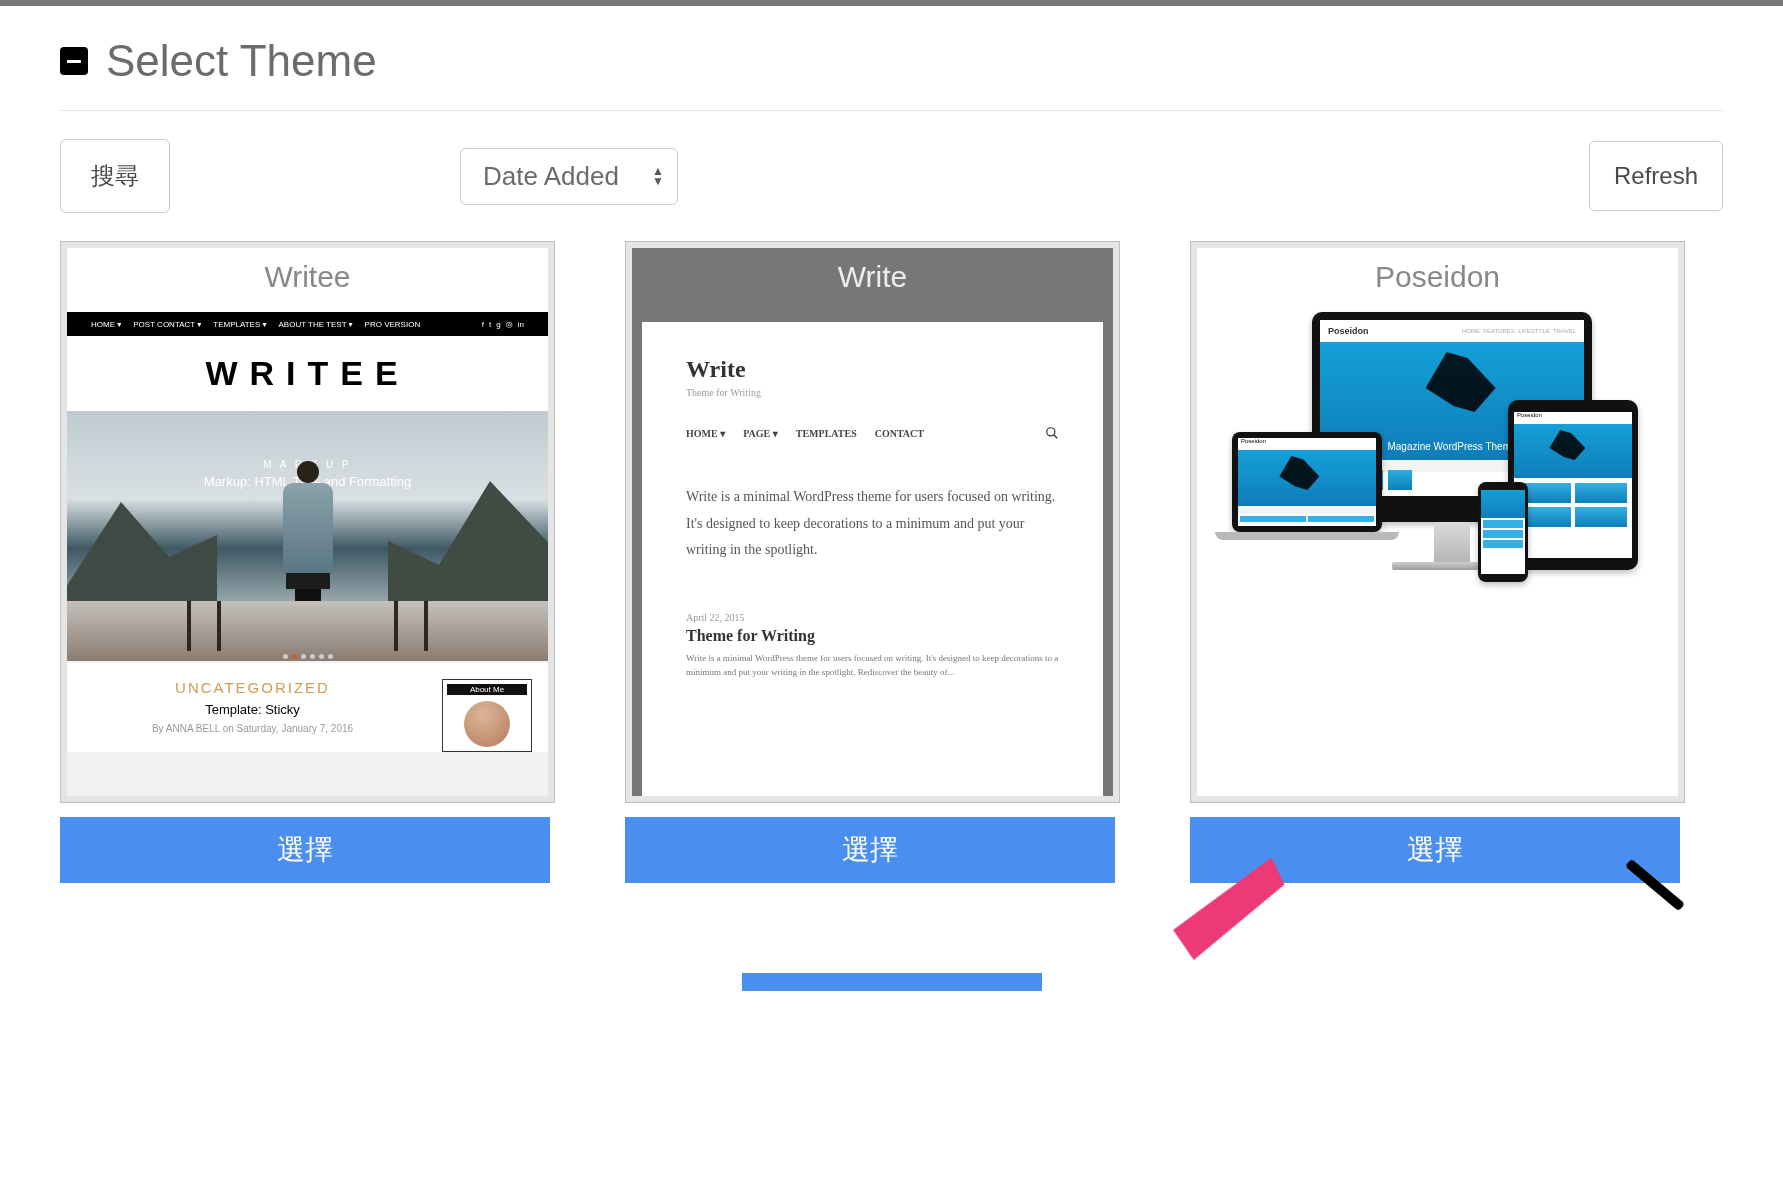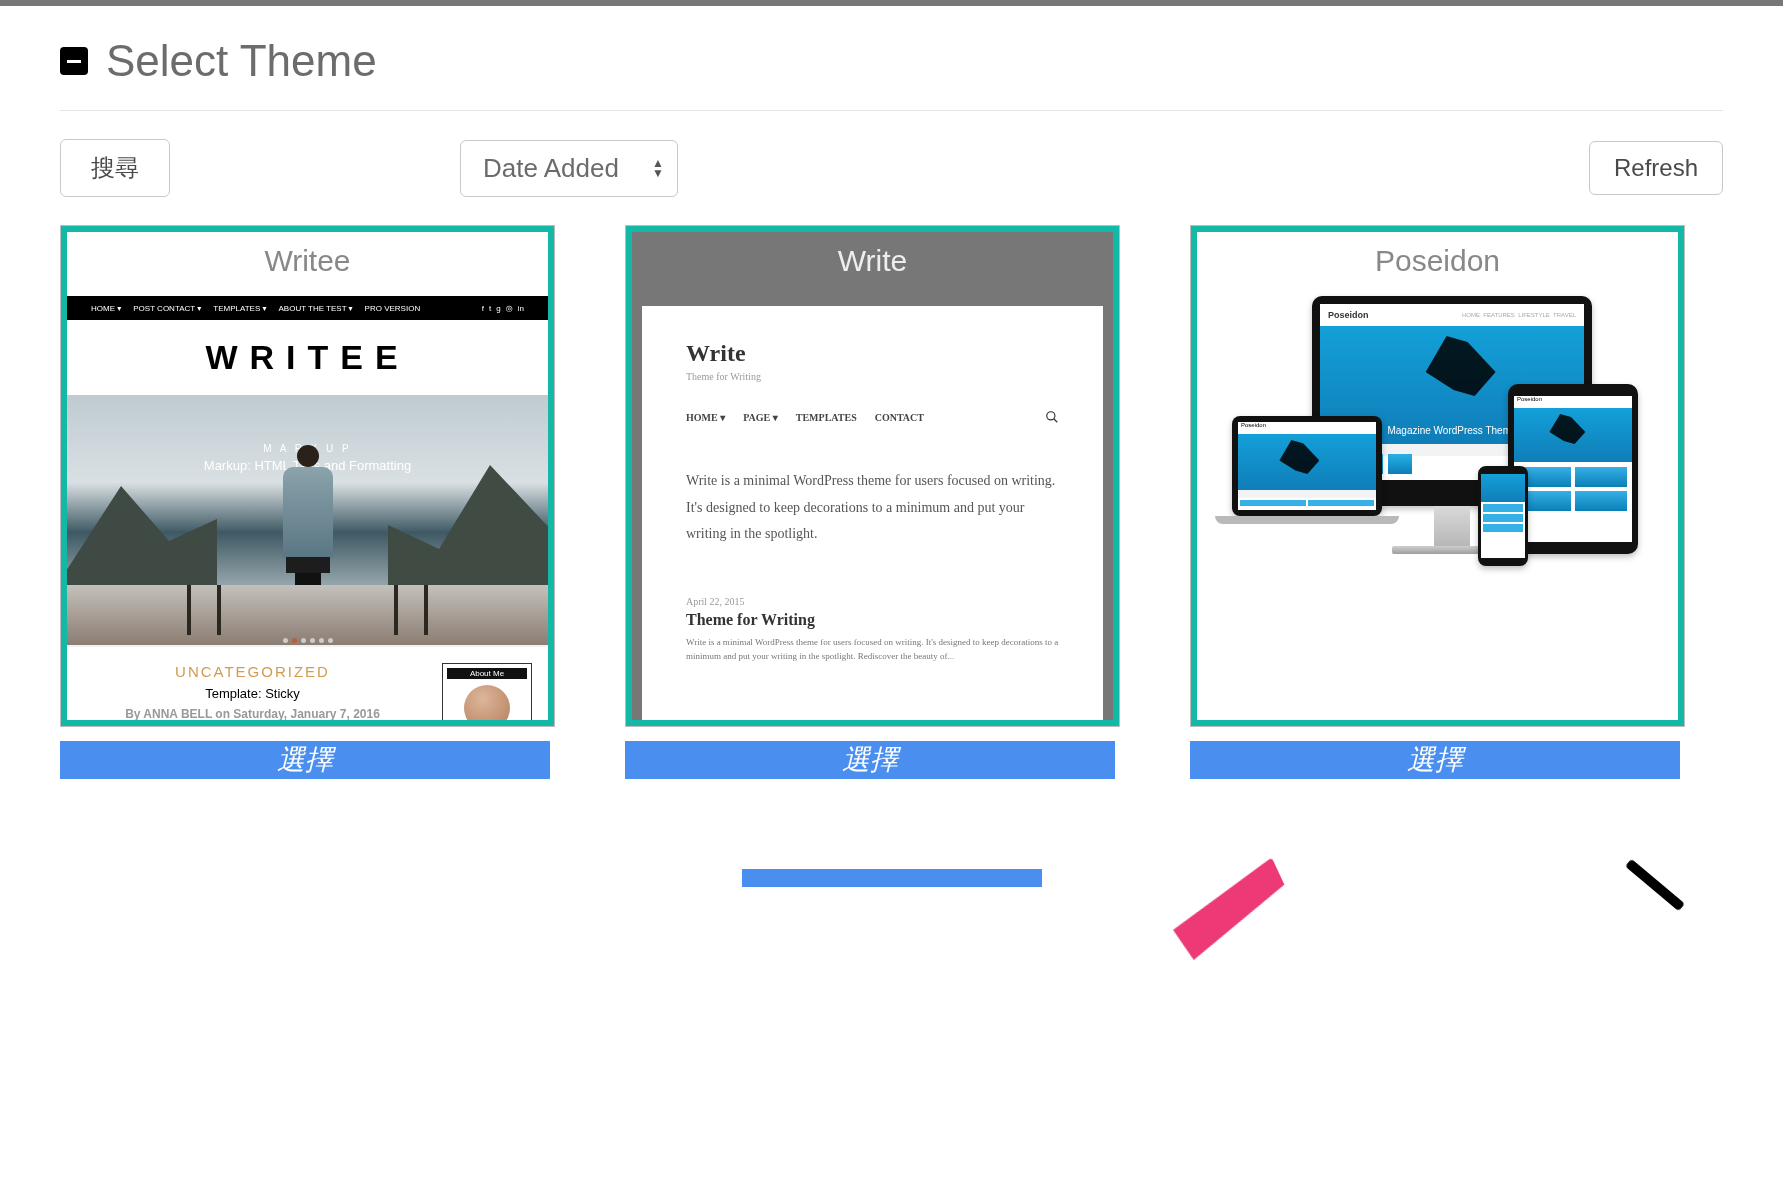--- a/index.html
+++ b/index.html
@@ -47,21 +47,21 @@
     .controls {
       display: flex;
       align-items: center;
       gap: 0;
       margin-bottom: 28px;
     }
     .btn {
       border: 1px solid #c9c9c9;
       background: #fff;
       color: #4a4a4a;
-      padding: 12px 24px;
+      padding: 20px 24px;
       border-radius: 6px;
       font-size: 24px;
       cursor: pointer;
     }
     .btn-small { min-width: 110px; text-align: center; }
     .sort-wrap {
       margin-left: 290px;
       position: relative;
     }
     .sort {
@@ -96,23 +96,23 @@
     .themes {
       display: flex;
       gap: 70px;
       align-items: flex-start;
     }
     .theme-card {
       width: 495px;
     }
     .thumb {
       border: 1px solid #bdbdbd;
-      background: #14b8a6;
+      background: #e5e5e5;
       padding: 6px;
-      height: 502px;
+      height: 562px;
       overflow: hidden;
     }
     .thumb-inner {
       height: 100%;
       position: relative;
       overflow: hidden;
       background: #f2f2f2;
     }
     .theme-title {
       font-size: 30px;
@@ -121,25 +121,24 @@
       padding: 12px 0 18px 0;
       background: #fff;
     }
     .select-btn {
       display: block;
       width: 490px;
       margin-top: 14px;
       background: #4a8ff0;
       color: #fff;
       border: none;
-      padding: 0 0;
+      padding: 14px 0;
       font-size: 28px;
       cursor: pointer;
       text-align: center;
-      font-style: italic;
     }
 
     
     .w1-header { height: 24px; background: #000; display: flex; color: #fff; font-size: 8px; align-items: center; padding: 0 24px; gap: 12px; }
     .w1-header .right { margin-left: auto; display: flex; gap: 5px; }
     .w1-logo { text-align: center; font-size: 34px; letter-spacing: 12px; font-weight: 700; padding: 18px 0; background: #fff; }
     .w1-hero {
       height: 250px;
       background: linear-gradient(to bottom, #bfcbd1 0%, #d9e0e3 35%, #3f5964 55%, #91a2a8 75%, #c4ccce 100%);
       position: relative;
@@ -152,21 +151,21 @@
     .w1-person .body{ width:50px; height:90px; background:linear-gradient(180deg,#8aa3ad,#5a7682); border-radius:10px 10px 0 0; margin:0 auto;}
     .w1-person .waist{ width:44px; height:16px; background:#1d1d1d; margin:0 auto;}
     .w1-person .legs{ width:26px; height:36px; background:#111; margin:0 auto;}
     .w1-pier { position:absolute; bottom:0; left:0; right:0; height:60px; background:linear-gradient(0deg,#8b7d72,#c4c0bb); }
     .w1-post { position:absolute; bottom:10px; width:4px; height:50px; background:#2c2720; }
     .w1-caption { position:absolute; top:48px; left:0; right:0; text-align:center; color:#fff; font-size:10px;}
     .w1-below { display:flex; background:#fff; padding:16px 16px 0 16px; gap:20px; align-items:flex-start; }
     .w1-article { text-align:center; flex:1; }
     .w1-cat { font-size:15px; color:#d39b4f; letter-spacing:2px; }
     .w1-tpl { font-size:13px; margin-top:6px; }
-    .w1-meta { font-size:12px; color:#999; margin-top:6px;font-weight:bold; }
+    .w1-meta { font-size:10px; color:#999; margin-top:6px; }
     .w1-side { width:90px; border:1px solid #333; padding:4px; text-align:center;}
     .w1-side .lbl{ font-size:8px; background:#111;color:#fff;padding:1px 0;}
     .w1-side .av{ width:46px;height:46px;border-radius:50%; background: radial-gradient(circle at 40% 30%, #dcb69a, #b47b58); margin:6px auto 0;}
     .w1-dots { text-align:center; margin-top:-16px; position:relative;}
     .w1-dots span{display:inline-block;width:5px;height:5px;border-radius:50%;background:#ccc;margin:0 2px;}
     .w1-dots .on{background:#c05a3a;}
 
     
     .w2-frame { border: 10px solid #777; height:100%; background:#fff; padding:34px 44px; font-family: Georgia, serif; color:#333;}
     .w2-h { font-size:24px; font-weight:700; }

